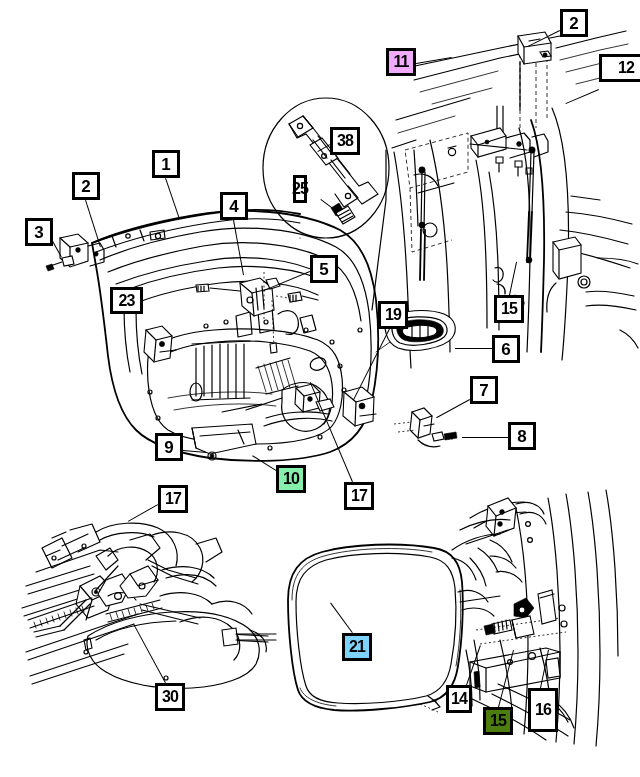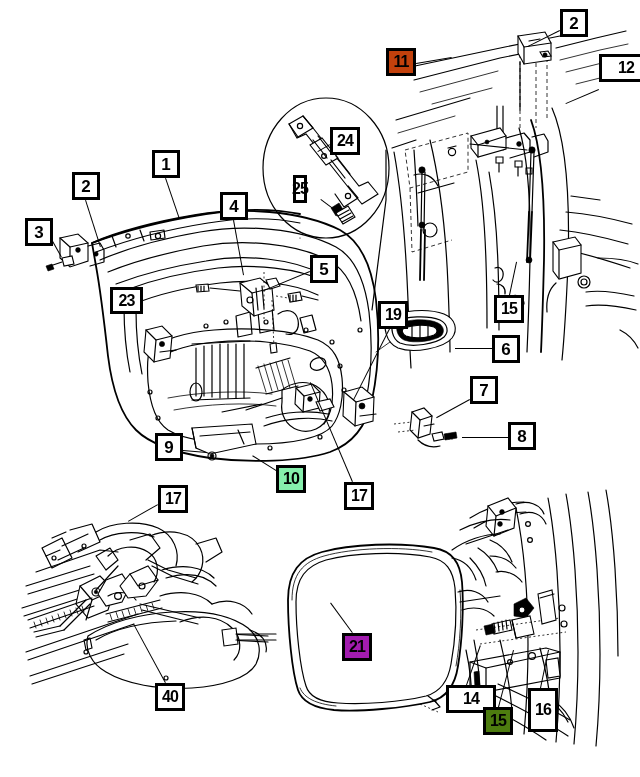--- a/index.html
+++ b/index.html
@@ -542,25 +542,25 @@
       <path class="ln" d="M540 648 C546 670 550 692 552 714"></path>
       <path class="ln" d="M552 700 C562 706 570 716 574 728"></path>
     </g>
 
   </svg>
 
   <div id="callout-layer">
       <div class="leader" style="left: 560px; top: 31px; width: 35.7771px; transform: rotate(153.435deg); background: rgb(0, 0, 0);"></div>
       <div class="callout" style="left: 560px; top: 9px; width: 28px; height: 28px; background: rgb(255, 255, 255); border-color: rgb(0, 0, 0); color: rgb(0, 0, 0);">2</div>
       <div class="leader" style="left: 416px; top: 63px; width: 36.4966px; transform: rotate(-9.46232deg); background: rgb(0, 0, 0);"></div>
-      <div class="callout w2" style="left: 386px; top: 48px; width: 30px; height: 28px; background: #c2410c; border-color: rgb(0, 0, 0); color: rgb(0, 0, 0);">11</div>
+      <div class="callout w2" style="left: 386px; top: 48px; width: 30px; height: 28px; background: #f0abfc; border-color: rgb(0, 0, 0); color: rgb(0, 0, 0);">11</div>
       <div class="leader" style="left: 599px; top: 90px; width: 35.8469px; transform: rotate(157.011deg); background: rgb(0, 0, 0);"></div>
       <div class="callout w2" style="left: 599px; top: 54px; width: 54px; height: 28px; background: rgb(255, 255, 255); border-color: rgb(0, 0, 0); color: rgb(0, 0, 0);">12</div>
       <div class="leader" style="left: 330px; top: 145px; width: 13.8924px; transform: rotate(149.744deg); background: rgb(0, 0, 0);"></div>
-      <div class="callout w2" style="left: 330px; top: 127px; width: 30px; height: 28px; background: rgb(255, 255, 255); border-color: rgb(0, 0, 0); color: rgb(0, 0, 0);">24</div>
+      <div class="callout w2" style="left: 330px; top: 127px; width: 30px; height: 28px; background: rgb(255, 255, 255); border-color: rgb(0, 0, 0); color: rgb(0, 0, 0);">38</div>
       <div class="leader" style="left: 166px; top: 178px; width: 43.3244px; transform: rotate(71.1468deg); background: rgb(0, 0, 0);"></div>
       <div class="callout" style="left: 152px; top: 150px; width: 28px; height: 28px; background: rgb(255, 255, 255); border-color: rgb(0, 0, 0); color: rgb(0, 0, 0);">1</div>
       <div class="leader" style="left: 86px; top: 200px; width: 49.3356px; transform: rotate(72.2996deg); background: rgb(0, 0, 0);"></div>
       <div class="callout" style="left: 72px; top: 172px; width: 28px; height: 28px; background: rgb(255, 255, 255); border-color: rgb(0, 0, 0); color: rgb(0, 0, 0);">2</div>
       <div class="leader" style="left: 321px; top: 199px; width: 15px; transform: rotate(36.8699deg); background: rgb(0, 0, 0);"></div>
       <div class="callout w2" style="left: 293px; top: 175px; width: 14px; height: 28px; background: rgb(255, 255, 255); border-color: rgb(0, 0, 0); color: rgb(0, 0, 0);">25</div>
       <div class="leader" style="left: 234px; top: 220px; width: 55.9017px; transform: rotate(79.6952deg); background: rgb(0, 0, 0);"></div>
       <div class="callout" style="left: 220px; top: 192px; width: 28px; height: 28px; background: rgb(255, 255, 255); border-color: rgb(0, 0, 0); color: rgb(0, 0, 0);">4</div>
       <div class="leader" style="left: 53px; top: 241px; width: 18.3576px; transform: rotate(60.6422deg); background: rgb(0, 0, 0);"></div>
       <div class="callout" style="left: 25px; top: 218px; width: 28px; height: 28px; background: rgb(255, 255, 255); border-color: rgb(0, 0, 0); color: rgb(0, 0, 0);">3</div>
@@ -580,24 +580,24 @@
       <div class="callout" style="left: 508px; top: 422px; width: 28px; height: 28px; background: rgb(255, 255, 255); border-color: rgb(0, 0, 0); color: rgb(0, 0, 0);">8</div>
       <div class="leader" style="left: 183px; top: 450px; width: 24.0832px; transform: rotate(4.76364deg); background: rgb(0, 0, 0);"></div>
       <div class="callout" style="left: 155px; top: 433px; width: 28px; height: 28px; background: rgb(255, 255, 255); border-color: rgb(0, 0, 0); color: rgb(0, 0, 0);">9</div>
       <div class="leader" style="left: 276px; top: 471px; width: 28.3019px; transform: rotate(-147.995deg); background: rgb(0, 0, 0);"></div>
       <div class="callout w2" style="left: 276px; top: 465px; width: 30px; height: 28px; background: #86efac; border-color: rgb(0, 0, 0); color: rgb(0, 0, 0);">10</div>
       <div class="leader" style="left: 352px; top: 482px; width: 107.541px; transform: rotate(-112.989deg); background: rgb(0, 0, 0);"></div>
       <div class="callout w2" style="left: 344px; top: 482px; width: 30px; height: 28px; background: rgb(255, 255, 255); border-color: rgb(0, 0, 0); color: rgb(0, 0, 0);">17</div>
       <div class="leader" style="left: 158px; top: 505px; width: 34.4819px; transform: rotate(150.461deg); background: rgb(0, 0, 0);"></div>
       <div class="callout w2" style="left: 158px; top: 485px; width: 30px; height: 28px; background: rgb(255, 255, 255); border-color: rgb(0, 0, 0); color: rgb(0, 0, 0);">17</div>
       <div class="leader" style="left: 352px; top: 633px; width: 37.2022px; transform: rotate(-126.254deg); background: rgb(0, 0, 0);"></div>
-      <div class="callout w2" style="left: 342px; top: 633px; width: 30px; height: 28px; background: #a21caf; border-color: rgb(0, 0, 0); color: rgb(0, 0, 0);">21</div>
+      <div class="callout w2" style="left: 342px; top: 633px; width: 30px; height: 28px; background: #7dd3fc; border-color: rgb(0, 0, 0); color: rgb(0, 0, 0);">21</div>
       <div class="leader" style="left: 165px; top: 683px; width: 67.1193px; transform: rotate(-118.474deg); background: rgb(0, 0, 0);"></div>
-      <div class="callout w2" style="left: 155px; top: 683px; width: 30px; height: 28px; background: rgb(255, 255, 255); border-color: rgb(0, 0, 0); color: rgb(0, 0, 0);">40</div>
+      <div class="callout w2" style="left: 155px; top: 683px; width: 30px; height: 28px; background: rgb(255, 255, 255); border-color: rgb(0, 0, 0); color: rgb(0, 0, 0);">30</div>
       <div class="leader" style="left: 466px; top: 685px; width: 42.3792px; transform: rotate(-70.71deg); background: rgb(0, 0, 0);"></div>
-      <div class="callout w2" style="left: 446px; top: 685px; width: 50px; height: 28px; background: rgb(255, 255, 255); border-color: rgb(0, 0, 0); color: rgb(0, 0, 0);">14</div>
+      <div class="callout w2" style="left: 446px; top: 685px; width: 26px; height: 28px; background: rgb(255, 255, 255); border-color: rgb(0, 0, 0); color: rgb(0, 0, 0);">14</div>
       <div class="leader" style="left: 540px; top: 688px; width: 38.833px; transform: rotate(-78.1113deg); background: rgb(0, 0, 0);"></div>
       <div class="callout w2" style="left: 528px; top: 688px; width: 30px; height: 44px; background: rgb(255, 255, 255); border-color: rgb(0, 0, 0); color: rgb(0, 0, 0);">16</div>
       <div class="leader" style="left: 498px; top: 707px; width: 58.9406px; transform: rotate(-75.2564deg); background: rgb(0, 0, 0);"></div>
       <div class="callout w2" style="left: 483px; top: 707px; width: 30px; height: 28px; background: #4d7c0f; border-color: rgb(0, 0, 0); color: rgb(0, 0, 0);">15</div>
     </div>
 
 </div>
 
 </body></html>

